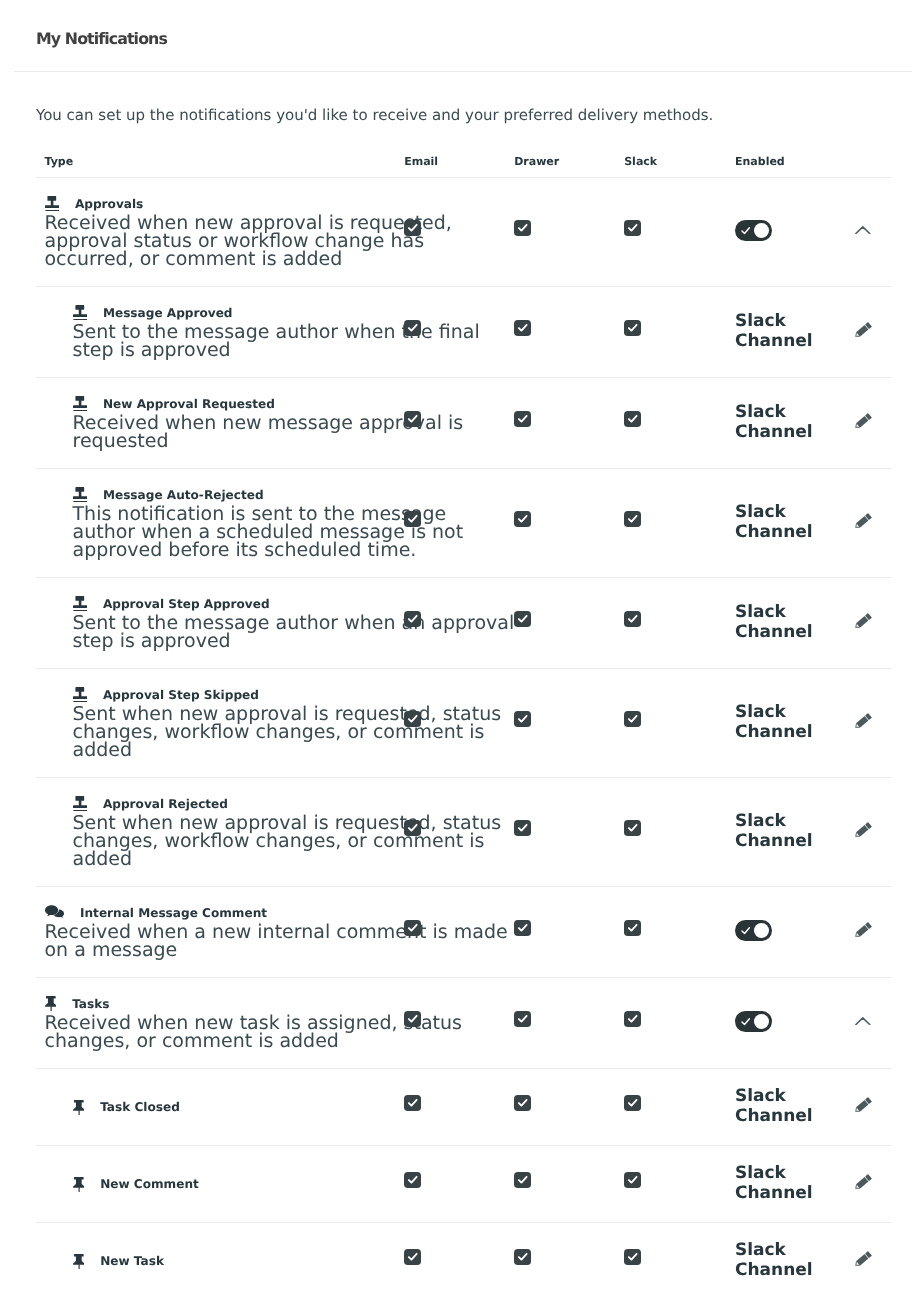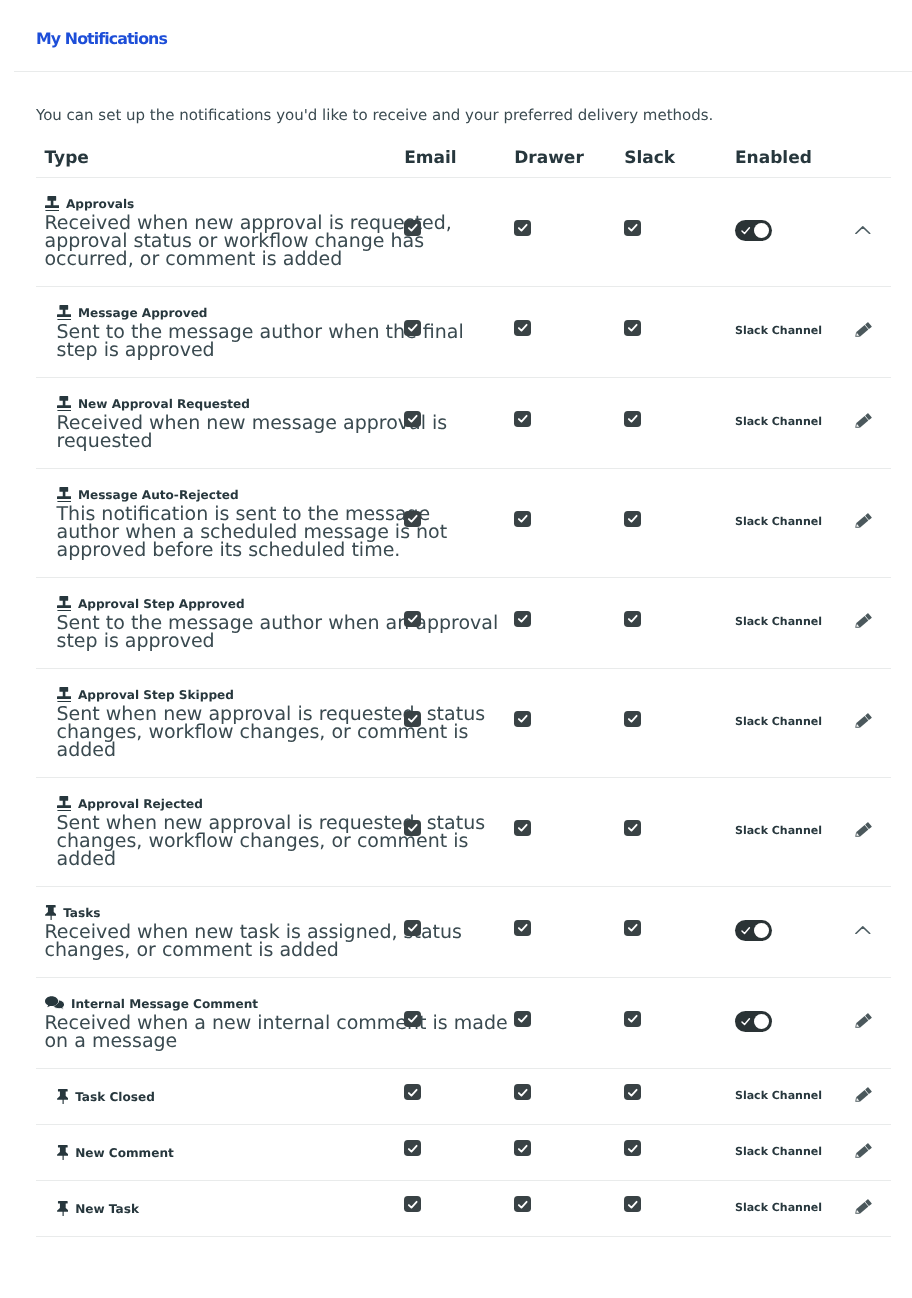--- a/index.html
+++ b/index.html
@@ -23,72 +23,72 @@
   .page-header-rule {
     position: absolute;
     left: 14px; right: 0; bottom: 0;
     height: 1px;
     background: #e9ebeb;
   }
   .page-title {
     font-size: 15.8px;
     font-weight: bold;
     letter-spacing: -0.9px;
-    color: #1d4ed8;
+    color: #404040;
     position: relative;
     top: 2.5px;
   }
   .intro {
     font-size: 15px;
     color: #3a4a50;
     margin-left: 36px;
     padding-top: 34px;
   }
   .table { margin-left: 36px; width: 855px; padding-top: 22px; }
   .thead {
     display: flex;
     align-items: flex-end;
     height: 32px;
     padding-bottom: 9.5px;
     border-bottom: 1px solid #e9ebeb;
-    font-size: 17px;
+    font-size: 11px;
     font-weight: bold;
     color: #27373d;
   }
   .row {
     display: flex;
     align-items: center;
     border-bottom: 1px solid #e9ebeb;
     padding: 18px 0 18px 0;
   }
   .c-type { width: 360px; padding-left: 8.5px; }
   .c-chk { width: 110px; padding-left: 8.2px; position:relative; }
   .row .c-chk { top:-4px; }
   .c-enabled { width: 110px; padding-left: 9px; position:relative; }
   .row .c-enabled { top:-1.5px; display:flex; align-items:center; }
   .c-action { width: 45px; padding-left: 19px; display:flex; justify-content:flex-start; position:relative; }
   .row .c-action { top:-1px; }
   .ic-chevron-up-icon { position:relative; top:-1px; }
   .ic-pencil-icon { position:relative; top:-1.5px; left:-1px; }
 
-  .rtitle { display:flex; align-items:center; gap:7px; font-size:12.1px; font-weight:bold; color:#27373d; height:15px; }
+  .rtitle { display:flex; align-items:center; gap:16px; font-size:12.1px; font-weight:bold; color:#27373d; height:15px; }
   .rdesc { font-size:19px; color:#3a4a50; line-height:18.0px; margin-top:3px; white-space:pre; }
-  .sub .rtitle, .sub .rdesc { margin-left: 12px; }
+  .sub .rtitle, .sub .rdesc { margin-left: 28px; }
 
   .cb {
     width: 17.2px; height: 15.9px; border-radius: 3.8px;
     background: #394245; display:inline-flex; align-items:center; justify-content:center;
   }
   .toggle {
     width: 37px; height: 21.5px; border-radius: 11px; background:#2a3335;
     display:inline-block; position:relative;
   }
   .toggle .knob { position:absolute; right:3.1px; top:3.1px; width:14.9px; height:14.9px; border-radius:50%; background:#fff; }
   .toggle .tick { position:absolute; left:5.2px; top:5.4px; line-height:0; }
-  .slackch { font-size:11px; font-weight:bold; color:#27373d; }
+  .slackch { font-size:17px; font-weight:bold; color:#27373d; }
   .ic { display:inline-block; line-height:0; }
 </style>
 </head>
 <body>
 
 <div class="page-header">
   <div class="page-title">My Notifications</div>
   <div class="page-header-rule"></div>
 </div>
 <div class="intro">You can set up the notifications you'd like to receive and your preferred delivery methods.</div>
@@ -389,60 +389,20 @@
                 <rect x="15.55" y="11.4" width="3.7" height="5.6" rx="0.45" fill="#4b585c"></rect>
                 <path d="M4.4 11.4 L4.4 17.0 L1.0 14.2 Z" fill="#4b585c"></path>
                 <path d="M4.4 12.5 L4.4 15.9 L2.25 14.2 Z" fill="#ffffff"></path>
               </g>
             </svg></span>
         </div>
       </div>
       <div class="row">
         <div class="c-type">
           <div class="rtitle">
-            <span class="ic"><svg width="11.63" height="15.02" viewBox="0 0 11.63 15.02">
-                <path fill="currentColor" d="M1.55 0h8.53a0.6 0.6 0 0 1 0.6 0.6v1.32a0.6 0.6 0 0 1-0.6 0.6H8.7v4.4l2.7 2.55a0.55 0.55 0 0 1 .23 0.45v0.36a0.4 0.4 0 0 1-.4 0.4H6.7v4.0a0.58 0.58 0 0 1-1.16 0v-4.0H0.4a0.4 0.4 0 0 1-0.4-0.4v-0.36a0.55 0.55 0 0 1 .23-0.45l2.7-2.55V2.52H1.55a0.6 0.6 0 0 1-0.6-0.6V0.6A0.6 0.6 0 0 1 1.55 0z"></path>
-              </svg></span>
-            <span>Tasks</span>
-          </div>
-          <div class="rdesc">Received when new task is assigned, status
-changes, or comment is added</div>
-        </div>
-        <div class="c-chk"><span class="cb">
-            <svg width="11.5" height="11.5" viewBox="0 0 16 16" fill="none" stroke="#fff" stroke-width="2.5" stroke-linecap="round" stroke-linejoin="round">
-              <polyline points="2.6,8.4 6.2,12.0 13.4,3.9"></polyline>
-            </svg>
-          </span></div>
-        <div class="c-chk"><span class="cb">
-            <svg width="11.5" height="11.5" viewBox="0 0 16 16" fill="none" stroke="#fff" stroke-width="2.5" stroke-linecap="round" stroke-linejoin="round">
-              <polyline points="2.6,8.4 6.2,12.0 13.4,3.9"></polyline>
-            </svg>
-          </span></div>
-        <div class="c-chk"><span class="cb">
-            <svg width="11.5" height="11.5" viewBox="0 0 16 16" fill="none" stroke="#fff" stroke-width="2.5" stroke-linecap="round" stroke-linejoin="round">
-              <polyline points="2.6,8.4 6.2,12.0 13.4,3.9"></polyline>
-            </svg>
-          </span></div>
-        <div class="c-enabled">
-          <span class="toggle">
-            <span class="tick"><svg width="11.4" height="11" viewBox="0 0 16 16" fill="none" stroke="#fff" stroke-width="2.1" stroke-linecap="round" stroke-linejoin="round">
-                <polyline points="2.6,8.6 6.3,12.3 13.4,3.9"></polyline>
-              </svg></span>
-            <span class="knob"></span>
-          </span>
-        </div>
-        <div class="c-action">
-          <span class="ic ic-chevron-up-icon"><svg width="15.6" height="8.4" viewBox="0 0 15.6 8.4" fill="none" stroke="#4d5d62" stroke-width="1.55" stroke-linecap="round" stroke-linejoin="round">
-              <polyline points="0.9,7.5 7.8,0.9 14.7,7.5"></polyline>
-            </svg></span>
-        </div>
-      </div>
-      <div class="row">
-        <div class="c-type">
-          <div class="rtitle">
             <span class="ic"><svg width="19.5" height="14.6" viewBox="0 0 19.5 14.6">
                 <g fill="currentColor">
                   <path d="M13.6 3.75c3.3 0.42 5.9 2.35 5.9 4.72 0 1.2-0.66 2.3-1.76 3.1l0.8 2.0-2.6-1.06c-0.6 0.16-1.24 0.24-1.9 0.24-2.76 0-5.12-1.3-6.0-3.1 3.2-0.42 5.6-2.56 5.6-5.14 0-0.26-0.02-0.5-0.05-0.76z" stroke="#ffffff" stroke-width="0.95" stroke-linejoin="round"></path>
                   <path d="M6.6 0.3c3.65 0 6.6 2.2 6.6 4.9 0 2.7-2.95 4.9-6.6 4.9-0.5 0-1.0-0.04-1.45-0.12l-2.95 1.3 0.95-2.0C1.05 8.35 0 6.72 0 5.2 0 2.5 2.95 0.3 6.6 0.3z"></path>
                 </g>
               </svg></span>
             <span>Internal Message Comment</span>
           </div>
           <div class="rdesc">Received when a new internal comment is made
 on a message</div>
@@ -474,20 +434,60 @@
           <span class="ic ic-pencil-icon"><svg width="18.8" height="16.8" viewBox="0 0 17.8 15.6">
               <g transform="rotate(-40 1.8 14.2)">
                 <rect x="4.4" y="11.4" width="10.5" height="5.6" fill="#4b585c"></rect>
                 <rect x="15.55" y="11.4" width="3.7" height="5.6" rx="0.45" fill="#4b585c"></rect>
                 <path d="M4.4 11.4 L4.4 17.0 L1.0 14.2 Z" fill="#4b585c"></path>
                 <path d="M4.4 12.5 L4.4 15.9 L2.25 14.2 Z" fill="#ffffff"></path>
               </g>
             </svg></span>
         </div>
       </div>
+      <div class="row">
+        <div class="c-type">
+          <div class="rtitle">
+            <span class="ic"><svg width="11.63" height="15.02" viewBox="0 0 11.63 15.02">
+                <path fill="currentColor" d="M1.55 0h8.53a0.6 0.6 0 0 1 0.6 0.6v1.32a0.6 0.6 0 0 1-0.6 0.6H8.7v4.4l2.7 2.55a0.55 0.55 0 0 1 .23 0.45v0.36a0.4 0.4 0 0 1-.4 0.4H6.7v4.0a0.58 0.58 0 0 1-1.16 0v-4.0H0.4a0.4 0.4 0 0 1-0.4-0.4v-0.36a0.55 0.55 0 0 1 .23-0.45l2.7-2.55V2.52H1.55a0.6 0.6 0 0 1-0.6-0.6V0.6A0.6 0.6 0 0 1 1.55 0z"></path>
+              </svg></span>
+            <span>Tasks</span>
+          </div>
+          <div class="rdesc">Received when new task is assigned, status
+changes, or comment is added</div>
+        </div>
+        <div class="c-chk"><span class="cb">
+            <svg width="11.5" height="11.5" viewBox="0 0 16 16" fill="none" stroke="#fff" stroke-width="2.5" stroke-linecap="round" stroke-linejoin="round">
+              <polyline points="2.6,8.4 6.2,12.0 13.4,3.9"></polyline>
+            </svg>
+          </span></div>
+        <div class="c-chk"><span class="cb">
+            <svg width="11.5" height="11.5" viewBox="0 0 16 16" fill="none" stroke="#fff" stroke-width="2.5" stroke-linecap="round" stroke-linejoin="round">
+              <polyline points="2.6,8.4 6.2,12.0 13.4,3.9"></polyline>
+            </svg>
+          </span></div>
+        <div class="c-chk"><span class="cb">
+            <svg width="11.5" height="11.5" viewBox="0 0 16 16" fill="none" stroke="#fff" stroke-width="2.5" stroke-linecap="round" stroke-linejoin="round">
+              <polyline points="2.6,8.4 6.2,12.0 13.4,3.9"></polyline>
+            </svg>
+          </span></div>
+        <div class="c-enabled">
+          <span class="toggle">
+            <span class="tick"><svg width="11.4" height="11" viewBox="0 0 16 16" fill="none" stroke="#fff" stroke-width="2.1" stroke-linecap="round" stroke-linejoin="round">
+                <polyline points="2.6,8.6 6.3,12.3 13.4,3.9"></polyline>
+              </svg></span>
+            <span class="knob"></span>
+          </span>
+        </div>
+        <div class="c-action">
+          <span class="ic ic-chevron-up-icon"><svg width="15.6" height="8.4" viewBox="0 0 15.6 8.4" fill="none" stroke="#4d5d62" stroke-width="1.55" stroke-linecap="round" stroke-linejoin="round">
+              <polyline points="0.9,7.5 7.8,0.9 14.7,7.5"></polyline>
+            </svg></span>
+        </div>
+      </div>
       <div class="row sub">
         <div class="c-type">
           <div class="rtitle">
             <span class="ic"><svg width="11.63" height="15.02" viewBox="0 0 11.63 15.02">
                 <path fill="currentColor" d="M1.55 0h8.53a0.6 0.6 0 0 1 0.6 0.6v1.32a0.6 0.6 0 0 1-0.6 0.6H8.7v4.4l2.7 2.55a0.55 0.55 0 0 1 .23 0.45v0.36a0.4 0.4 0 0 1-.4 0.4H6.7v4.0a0.58 0.58 0 0 1-1.16 0v-4.0H0.4a0.4 0.4 0 0 1-0.4-0.4v-0.36a0.55 0.55 0 0 1 .23-0.45l2.7-2.55V2.52H1.55a0.6 0.6 0 0 1-0.6-0.6V0.6A0.6 0.6 0 0 1 1.55 0z"></path>
               </svg></span>
             <span>Task Closed</span>
           </div>
         </div>
         <div class="c-chk"><span class="cb">

